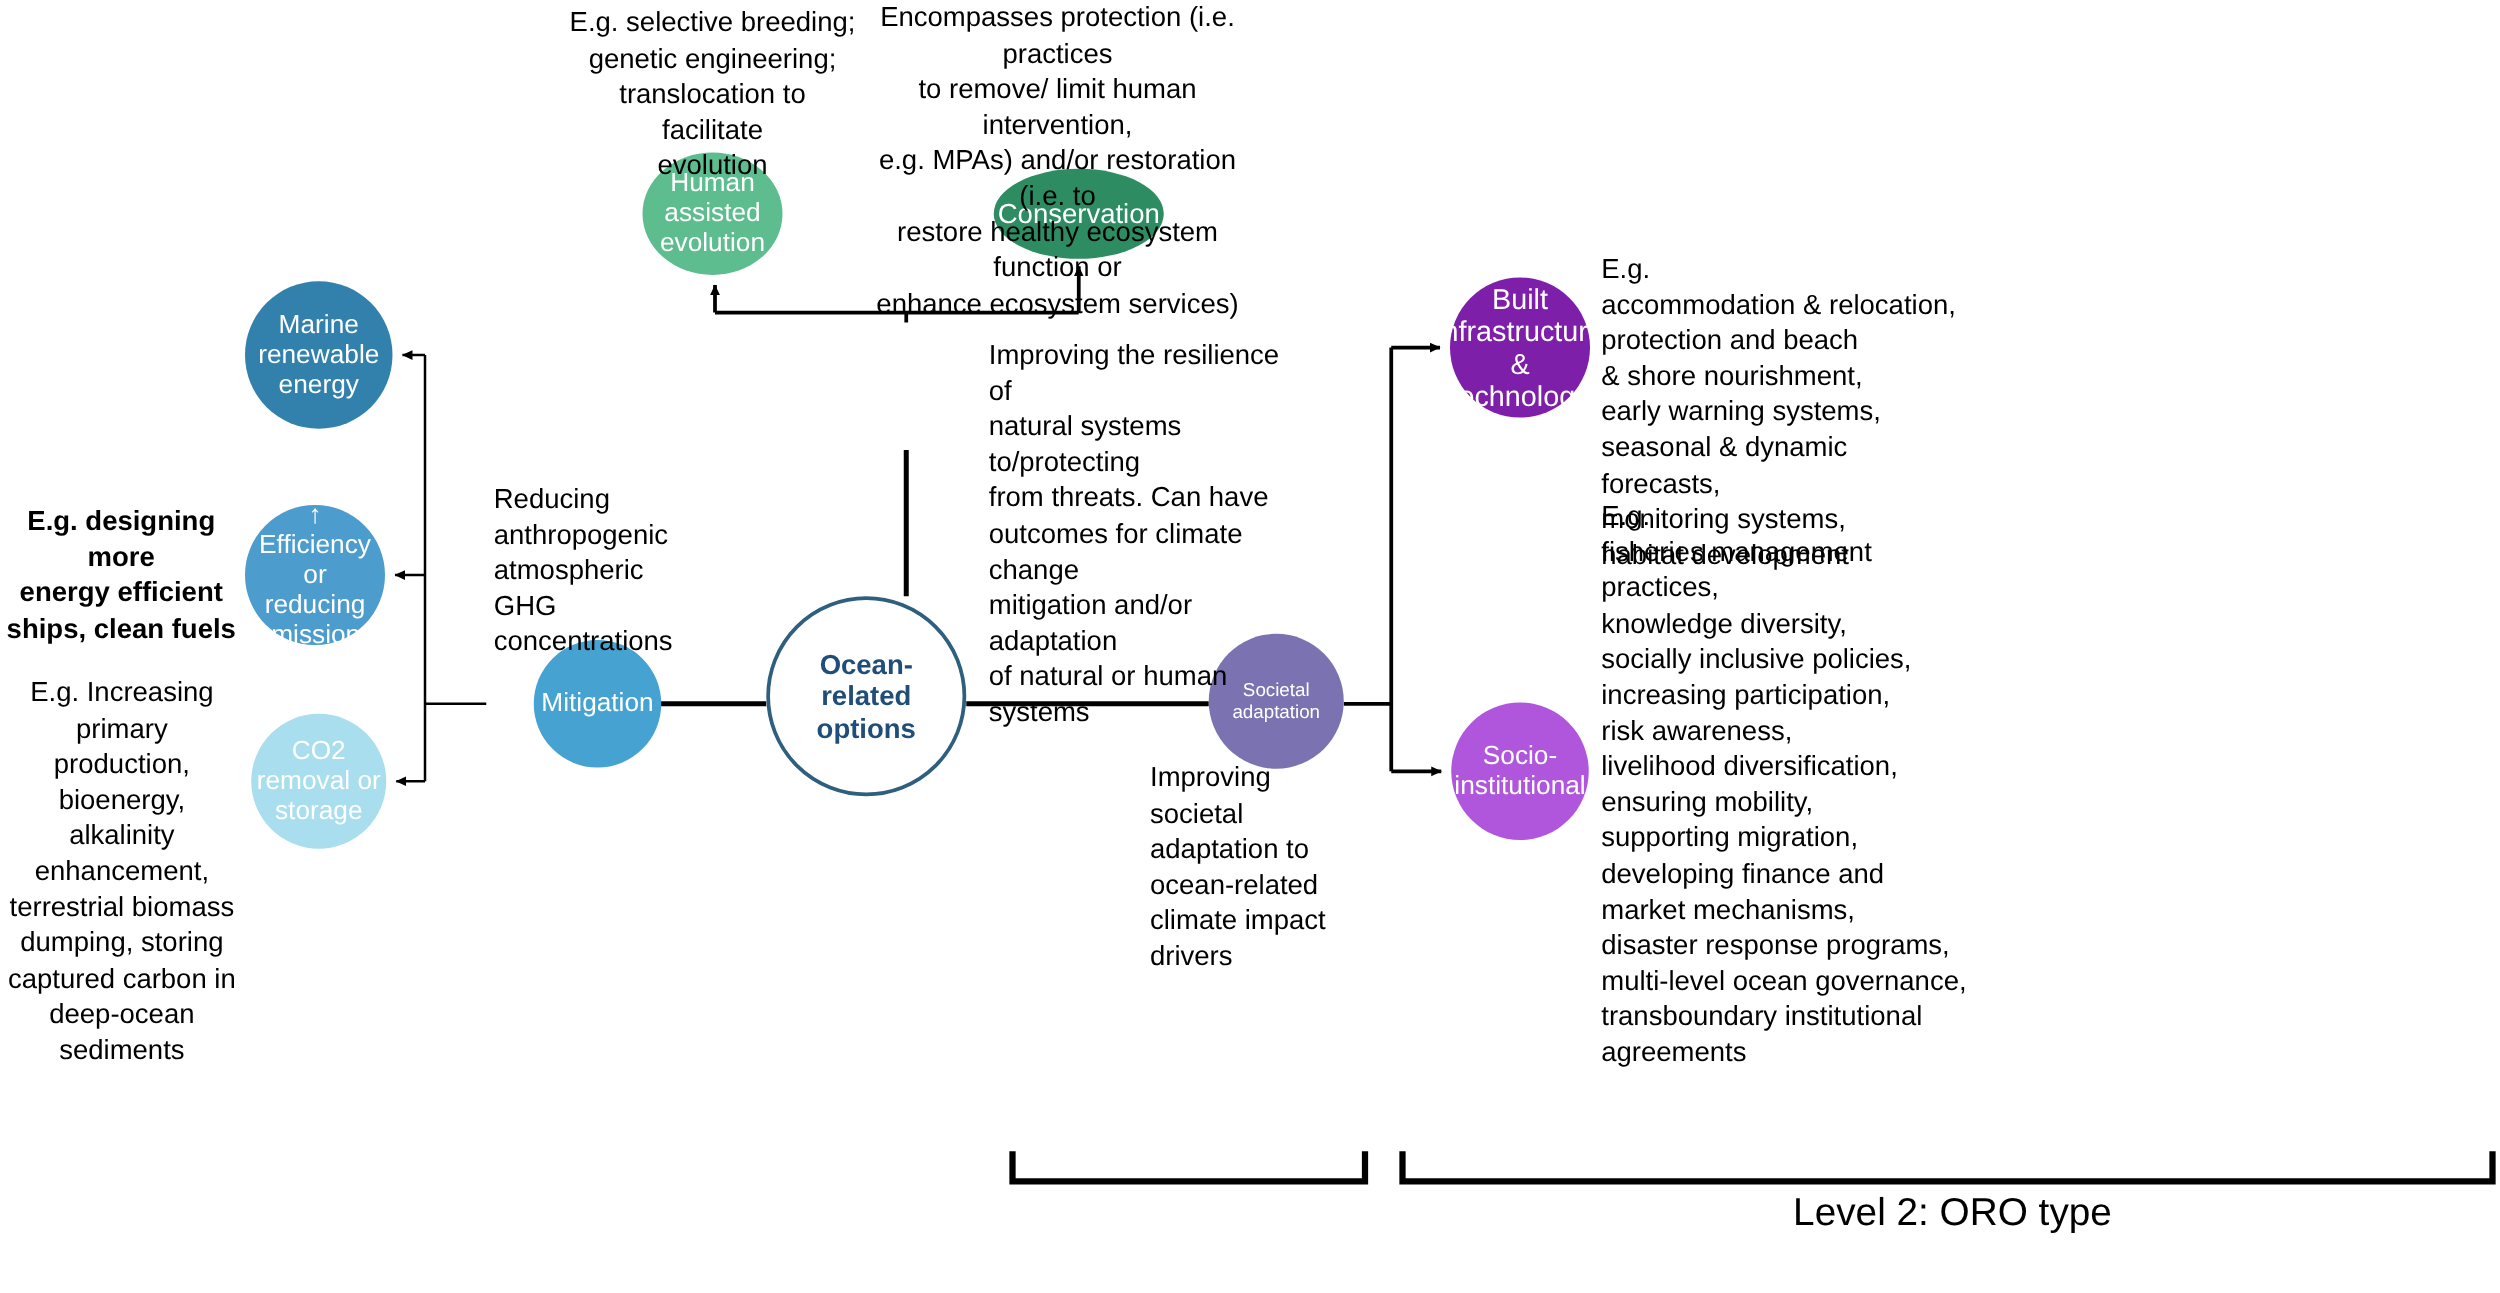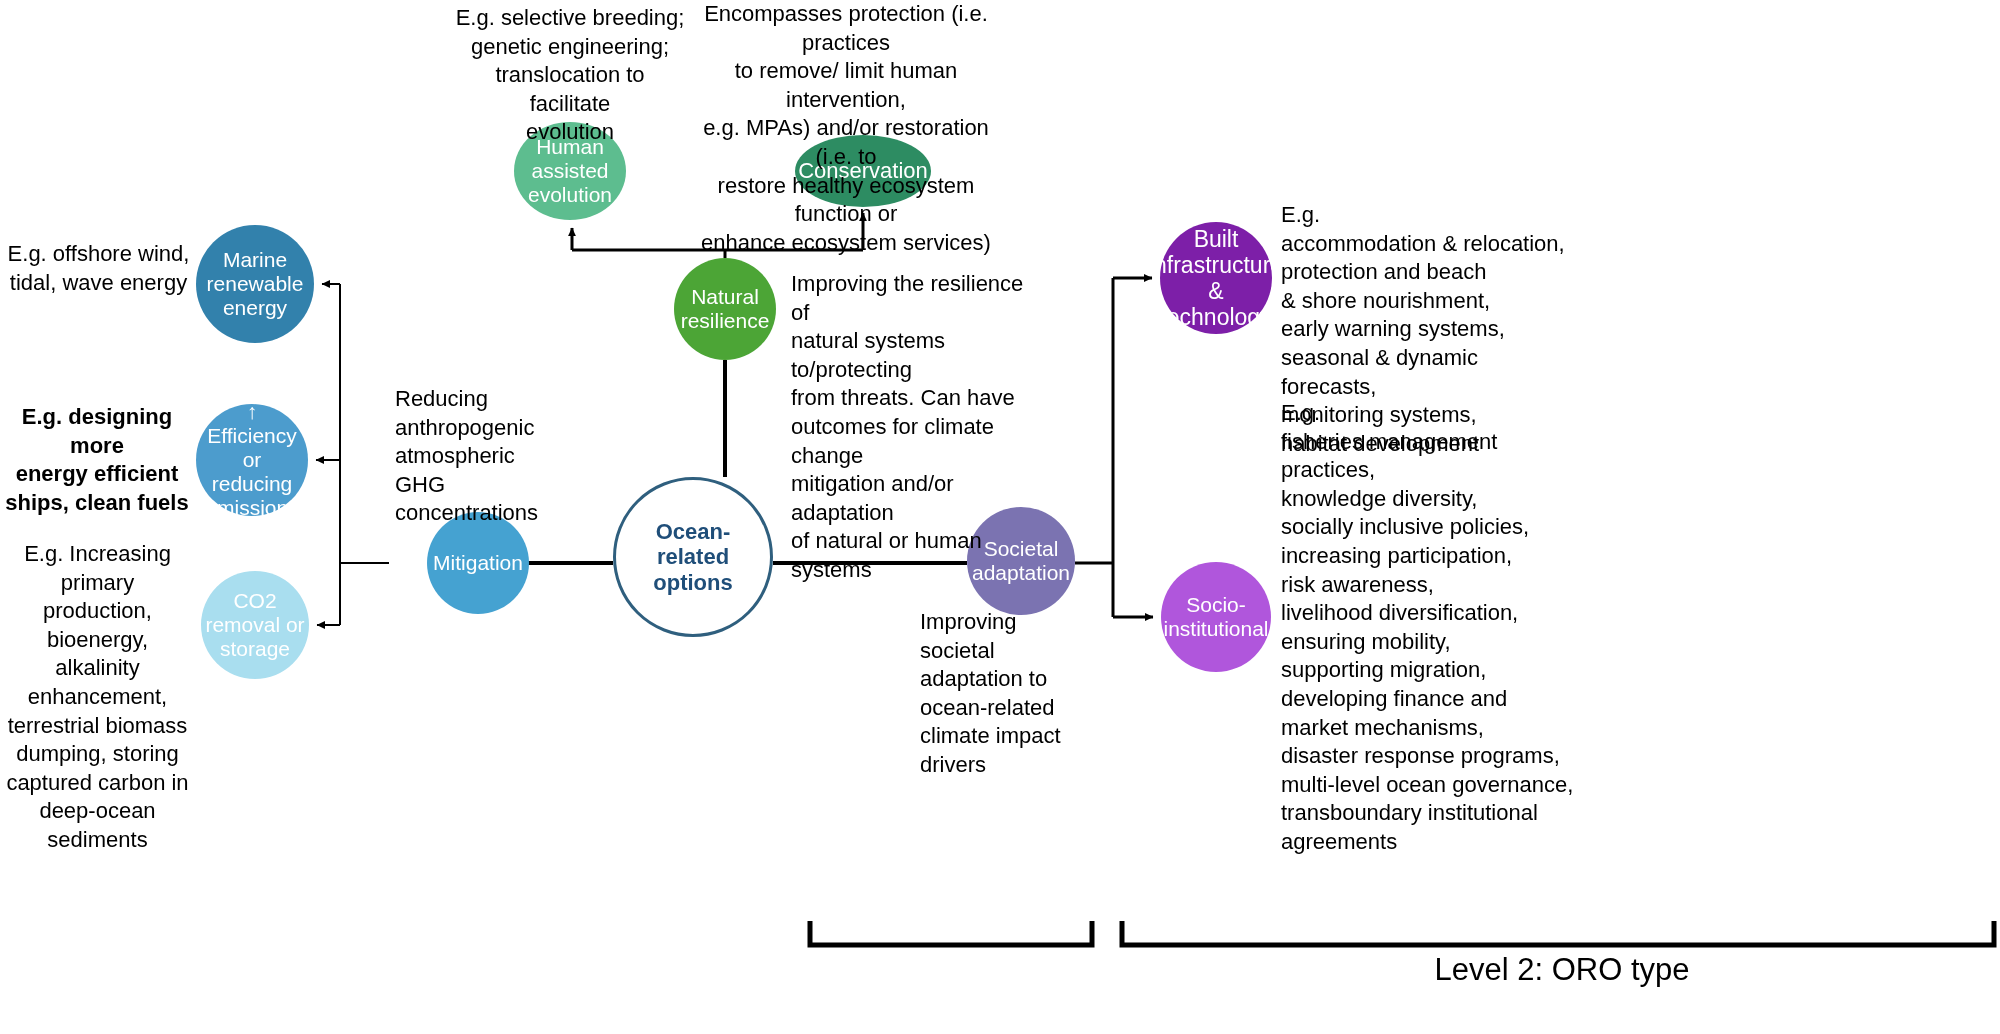--- a/index.html
+++ b/index.html
@@ -21,21 +21,21 @@
   .bracket-label{position:absolute;font-size:31px;color:#000;text-align:center;}
 
   
   #n-marine        {left:196px; top:225px;  width:118px;height:118px; background:#3281AC; font-size:21px;}
   #n-efficiency    {left:196px; top:404px;  width:112px;height:112px; background:#4C9CCD; font-size:21px;}
   #n-co2           {left:201px; top:571px;  width:108px;height:108px; background:#A9DEEF; font-size:21px;}
   #n-mitigation    {left:389px; top:512px;  width:102px;height:102px; background:#45A2D1; font-size:21px;margin-left:38px;}
   #n-human         {left:514px; top:122px;  width:112px;height:98px;  background:#5DBD8F; font-size:21px;}
   #n-conservation  {left:795px; top:135px;  width:136px;height:72px;  background:#2D8C62; font-size:22px;}
   #n-natural       {left:674px; top:258px;  width:102px;height:102px; background:#4CA536; font-size:21px;}
-  #n-societal      {left:967px; top:507px;  width:108px;height:108px; background:#7B73B1; font-size:21px;}
+  #n-societal      {left:967px; top:507px;  width:108px;height:108px; background:#7B73B1; font-size:15px;}
   #n-built         {left:1160px;top:222px;  width:112px;height:112px; background:#7D1FA8; font-size:23px;}
   #n-socio         {left:1161px;top:562px;  width:110px;height:110px; background:#B056DC; font-size:21px;}
 
   #n-center{left:613px;top:477px;width:160px;height:160px;background:#ffffff;
             border:3px solid #2F5F7E;color:#1F4E79;font-weight:bold;font-size:22px;}
 
   
   #t-human-ex  {left:455px; top:4px;   width:230px;}
   #t-cons-ex   {left:686px; top:0px;   width:320px;}
   #t-marine-ex {left:6px;   top:240px; width:185px;}
@@ -90,23 +90,20 @@
     </g>
   </svg>
 
   <div class="node" id="n-center">
     <span>Ocean-related<br>options</span>
   </div>
 
   <div class="node" id="n-mitigation">
     <span>Mitigation</span>
   </div>
-  <div class="node" id="n-natural">
-    <span>Natural<br>resilience</span>
-  </div>
   <div class="node" id="n-societal">
     <span>Societal<br>adaptation</span>
   </div>
 
   <div class="node" id="n-marine">
     <span>Marine<br>renewable<br>energy</span>
   </div>
   <div class="node" id="n-efficiency">
     <span>↑ Efficiency<br>or reducing<br>emissions</span>
   </div>
@@ -128,22 +125,20 @@
 
   <div class="txt center" id="t-human-ex">E.g. selective breeding;
 genetic engineering;
 translocation to facilitate
 evolution</div>
   <div class="txt center" id="t-cons-ex">Encompasses protection (i.e. practices
 to remove/ limit human intervention,
 e.g. MPAs) and/or restoration (i.e. to
 restore healthy ecosystem function or
 enhance ecosystem services)</div>
-  <div class="txt center" id="t-marine-ex">E.g. offshore wind,
-tidal, wave energy</div>
   <div class="txt center" id="t-eff-ex">E.g. designing more
 energy efficient
 ships, clean fuels</div>
   <div class="txt center" id="t-co2-ex">E.g. Increasing primary
 production, bioenergy,
 alkalinity
 enhancement,
 terrestrial biomass
 dumping, storing
 captured carbon in

